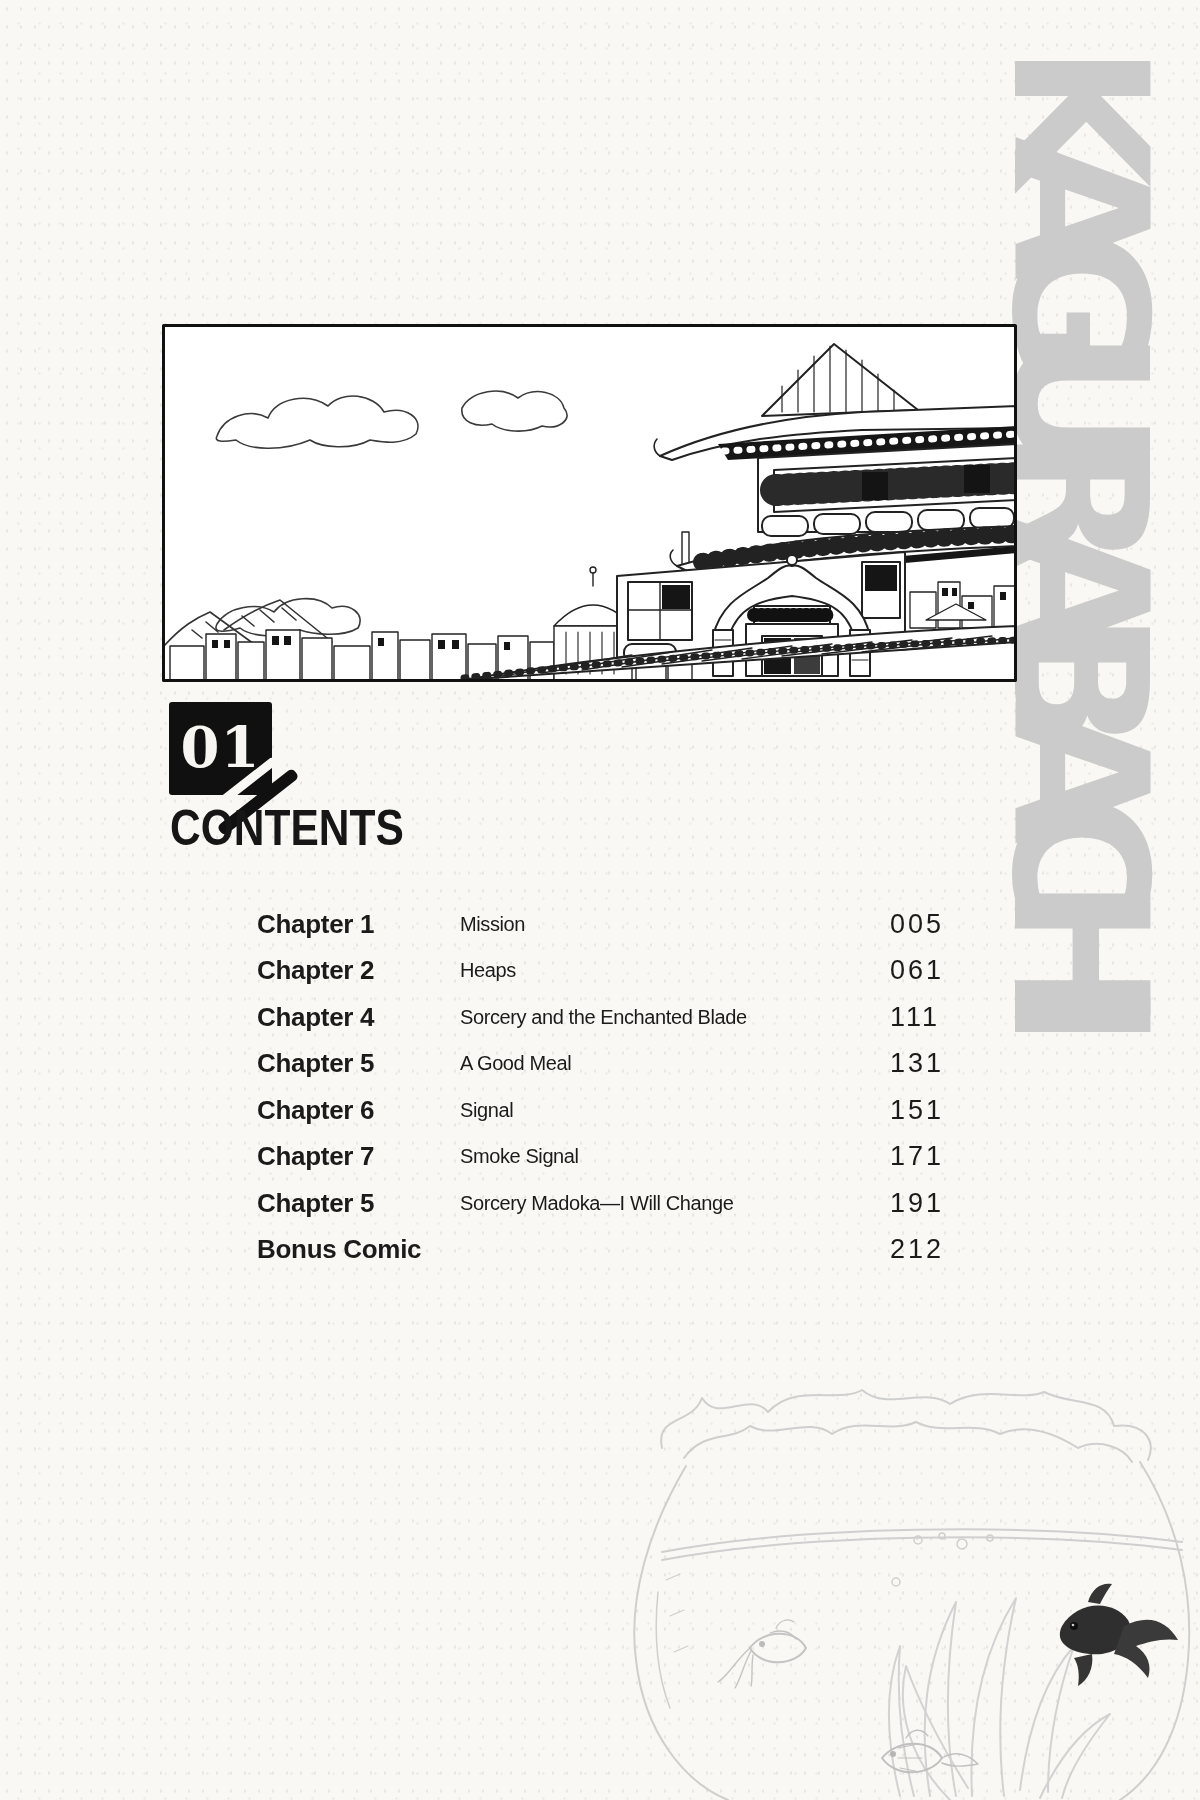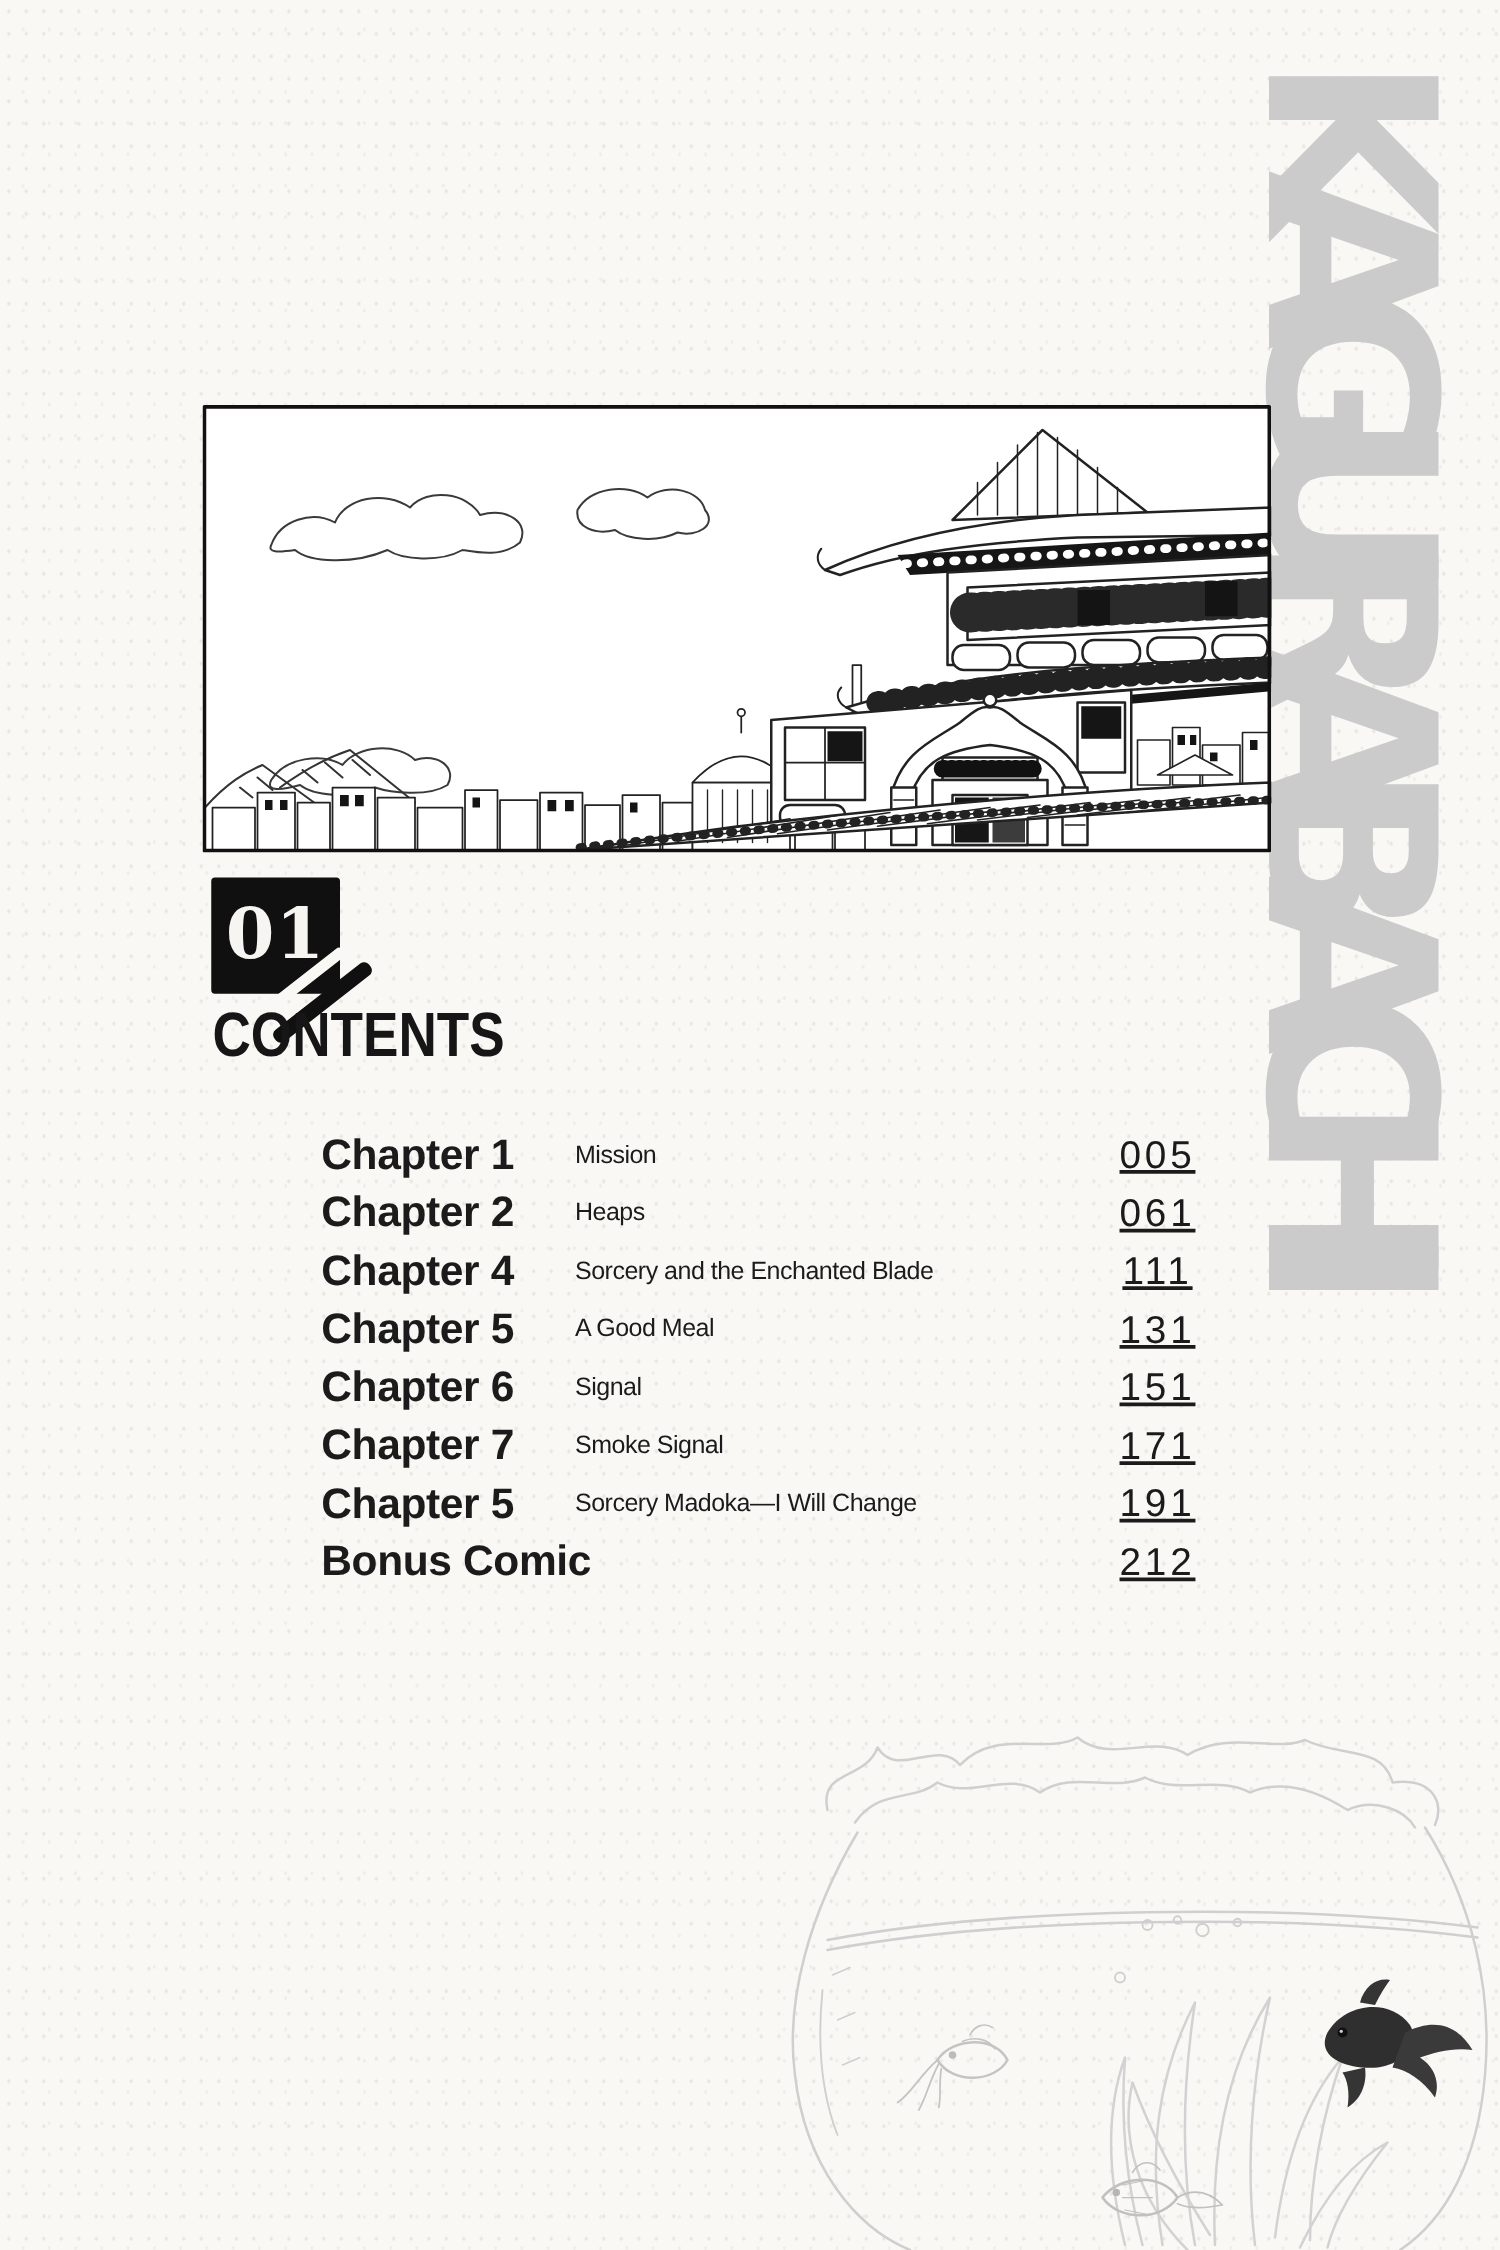--- a/index.html
+++ b/index.html
@@ -50,23 +50,23 @@
     right:-34px;bottom:-13px;transform:rotate(-38deg);border-radius:5px;
   }
   .contents-heading{
     position:absolute;left:170px;top:799px;margin:0;
     font-size:50px;font-weight:700;letter-spacing:0px;color:#161616;
     transform:scaleX(.85);transform-origin:left top;white-space:nowrap;
   }
   
   .toc{position:absolute;left:257px;top:901px;width:705px;}
   .toc-row{display:flex;align-items:center;height:46.5px;white-space:nowrap;}
-  .toc-label{min-width:203px;font-weight:700;font-size:34px;letter-spacing:-0.3px;}
+  .toc-label{min-width:203px;font-weight:700;font-size:26px;letter-spacing:-0.3px;}
   .toc-title{flex:1;font-weight:400;font-size:20px;letter-spacing:-0.4px;}
-  .toc-page{width:72px;text-align:center;font-weight:400;font-size:31px;letter-spacing:3px;text-decoration:underline;}
+  .toc-page{width:72px;text-align:left;font-weight:400;font-size:27px;letter-spacing:3px;}
   
   .footer-art{position:absolute;left:600px;top:1330px;width:600px;height:470px;}
   .footer-art svg{display:block;width:600px;height:470px;}
 </style>
 </head>
 <body>
 
 <div class="page">
 
   <div class="watermark">KAGURABACHI</div>

